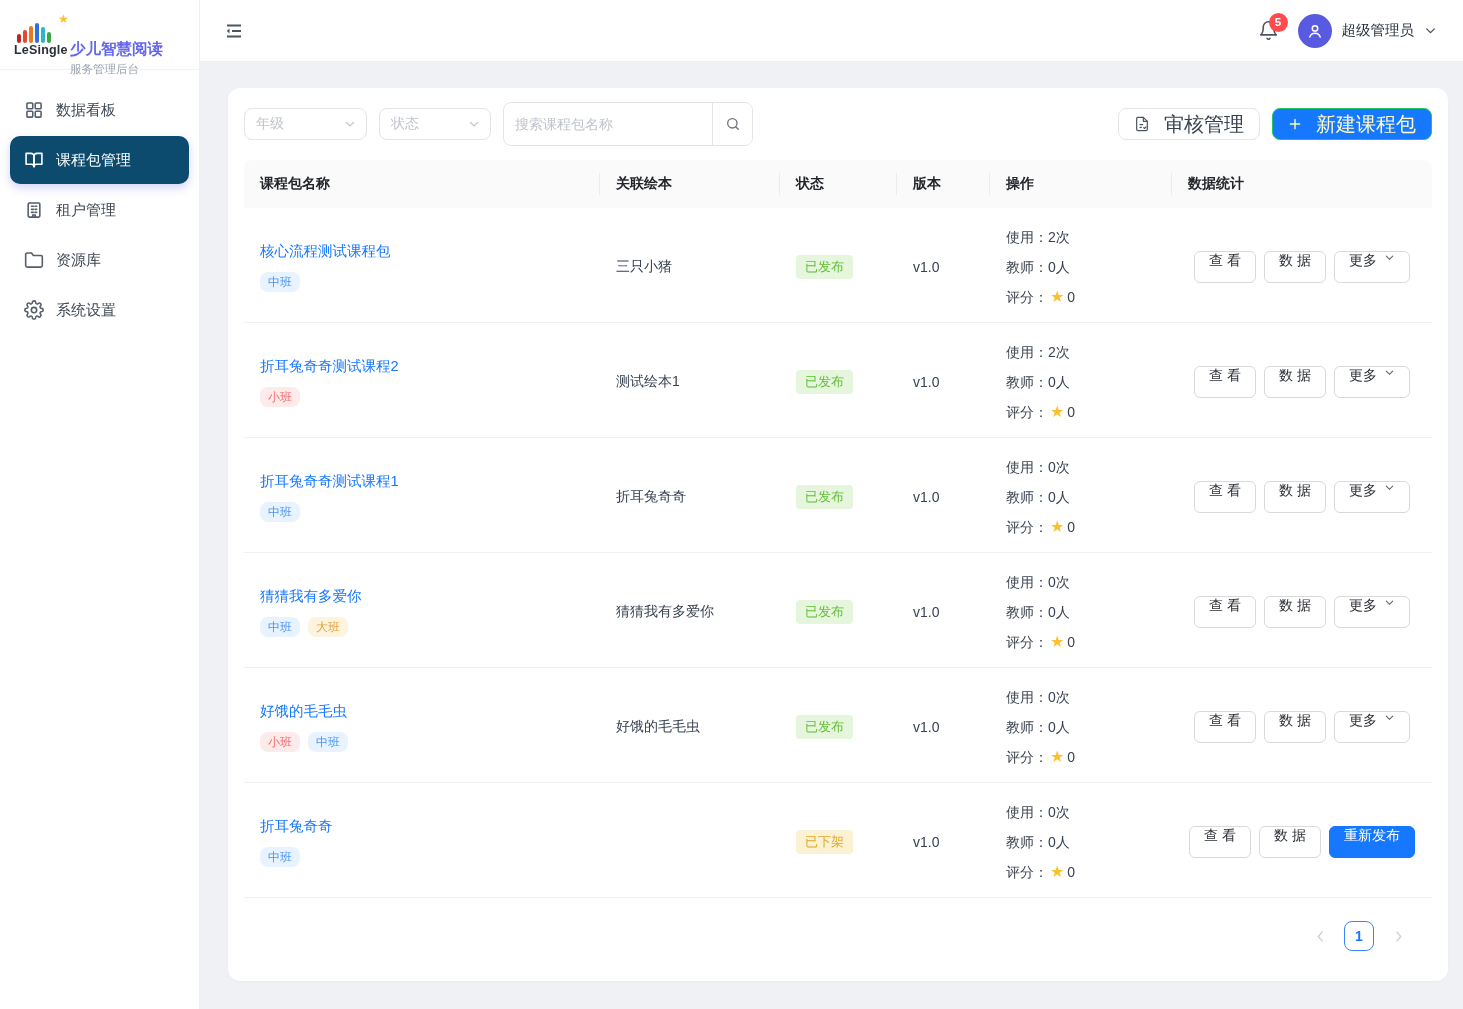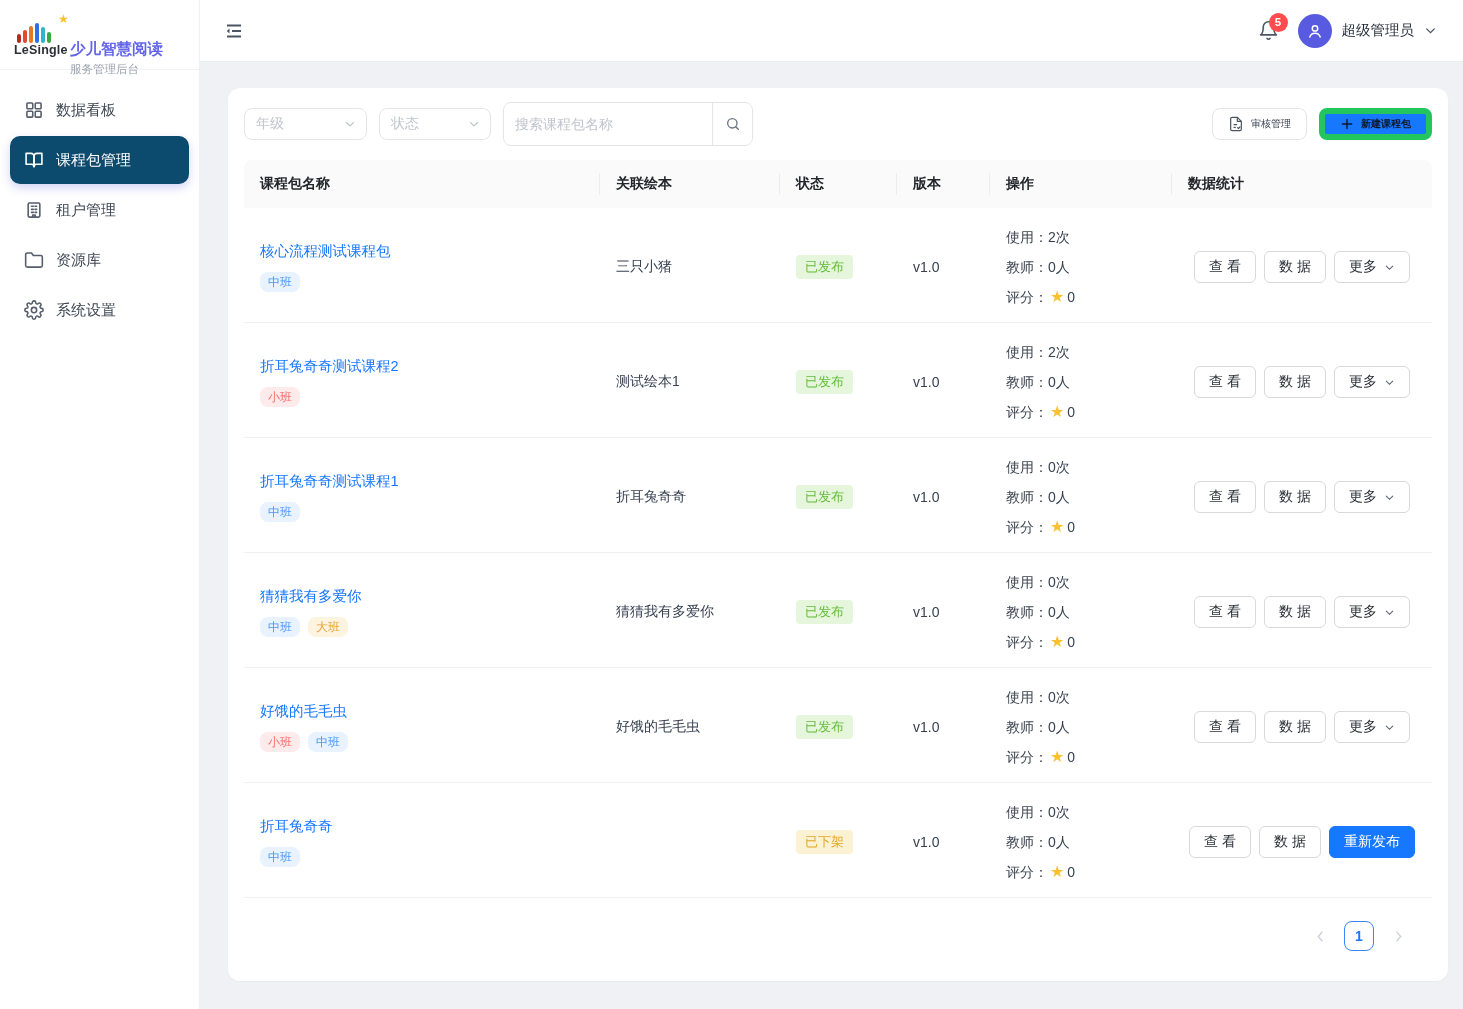--- a/index.html
+++ b/index.html
@@ -58,25 +58,25 @@
   .select.small { width:112px; }
   .select .icon { color:#c0c4cc; }
   .searchbox { width:250px; height:44px; border:1px solid #e3e5e8; border-radius:8px;
     display:flex; align-items:stretch; background:#fff; overflow:hidden; }
   .searchbox input { flex:1; border:none; outline:none; padding:0 11px; font-size:14px;
     color:#374151; font-family:inherit; background:transparent; }
   .searchbox input::placeholder { color:#c0c4cc; }
   .search-btn { width:40px; border-left:1px solid #e3e5e8; display:flex; align-items:center;
     justify-content:center; color:#6b7280; cursor:pointer; background:#fff; }
   .toolbar-spacer { flex:1; }
-  .btn { height:32px; border-radius:8px; display:inline-flex; align-items:center; gap:7px;
-    padding:0 15px; font-size:10px; cursor:pointer; white-space:nowrap; }
+  .btn { height:32px; border-radius:8px; display:inline-flex; align-items:center; gap:14px;
+    padding:0 15px; font-size:20px; cursor:pointer; white-space:nowrap; }
   .btn.ghost { background:#fff; border:1px solid #e3e5e8; color:#374151; }
   .btn.ghost .icon { color:#4b5563; }
-  .btn.primary { background:#1677ff; border:6px solid #22c55e; color:#0f172a;font-weight:bold; }
+  .btn.primary { background:#1677ff; border:1px solid #22c55e; color:#fef9c3; }
 
   
   .table { margin-top:20px; }
   .tgrid { display:grid; grid-template-columns:356px 180px 117px 93px 182px 1fr; }
   .thead { background:#fafafa; border-radius:8px 8px 0 0; height:48px; }
   .th { display:flex; align-items:center; padding:0 16px; font-size:14px; font-weight:700;
     color:#23262b; position:relative; }
   .th:not(:last-child)::after { content:""; position:absolute; right:0; top:13px; width:1px;
     height:22px; background:#ececee; }
   .trow { height:115px; border-bottom:1px solid #f0f0f0; }
@@ -90,21 +90,21 @@
   .tag-red { background:#fdeaea; color:#f56c6c; }
   .tag-yellow { background:#fdf4e0; color:#e6a23c; }
   .status { font-size:13px; line-height:24px; padding:0 9px; border-radius:4px; }
   .st-green { background:#e6f6dd; color:#63bd3a; }
   .st-yellow { background:#fbf2d4; color:#e2a727; }
   .stats div { line-height:30px; white-space:nowrap; }
   .stat-label { color:#3c4350; }
   .star { color:#fbc02d; font-size:16px; margin:0 3px 0 2px; }
   .actions { flex-direction:row; align-items:center; gap:8px; display:flex; }
   .row-btn { height:32px; padding:0 14px; border:1px solid #d9d9d9; border-radius:6px;
-    background:#fff; color:#2b2f36; font-size:14px; display:inline-flex; align-items:center;
+    background:#fff; color:#2b2f36; font-size:14px; display:inline-flex; align-items:flex-start;
     gap:7px; cursor:pointer; white-space:nowrap; }
   .row-btn .icon { color:#5a6270; }
   .row-btn.primary { background:#1677ff; border-color:#1677ff; color:#fff; }
 
   
   .pagination { display:flex; align-items:center; justify-content:flex-end; gap:16px;
     padding:23px 26px 0 0; }
   .page-arrow { color:#cdd2da; cursor:default; width:16px; height:16px; }
   .page-num { width:30px; height:30px; border:1px solid #3b86f6; border-radius:8px;
     color:#1677ff; font-size:14px; font-weight:600; display:flex; align-items:center;

